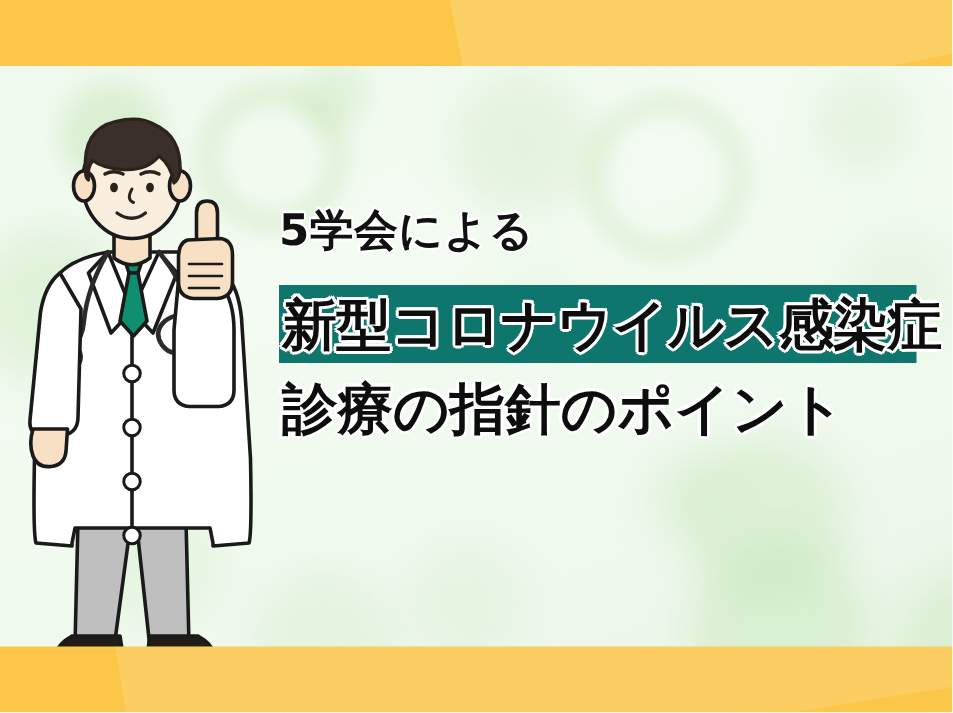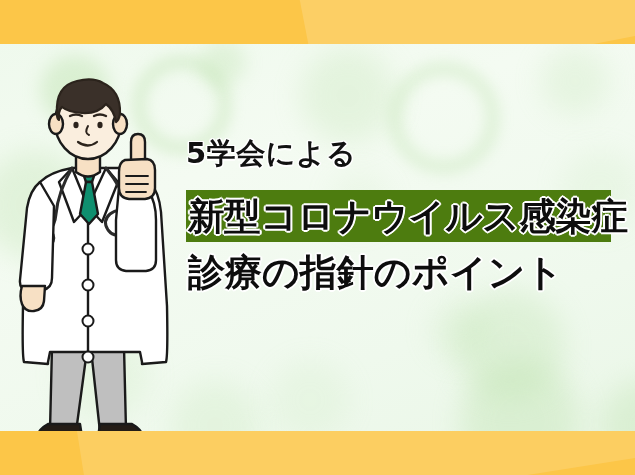--- a/index.html
+++ b/index.html
@@ -85,21 +85,21 @@
       0 1.5px 0 #ffffff, 0 -1.5px 0 #ffffff,
       1px 1px 0 #ffffff, -1px -1px 0 #ffffff,
       1px -1px 0 #ffffff, -1px 1px 0 #ffffff;
   }
   .line-2-wrap {
     position: absolute;
     left: 0px;
     top: 54px;
     width: 425px;
     height: 52px;
-    background: #4d7c0f;
+    background: #0f766e;
     display: flex;
     align-items: center;
   }
   .line-2 {
     font-size: 37px;
     font-weight: bold;
     color: #0d0d0d;
     letter-spacing: -0.5px;
     line-height: 1;
     padding-left: 2px;

